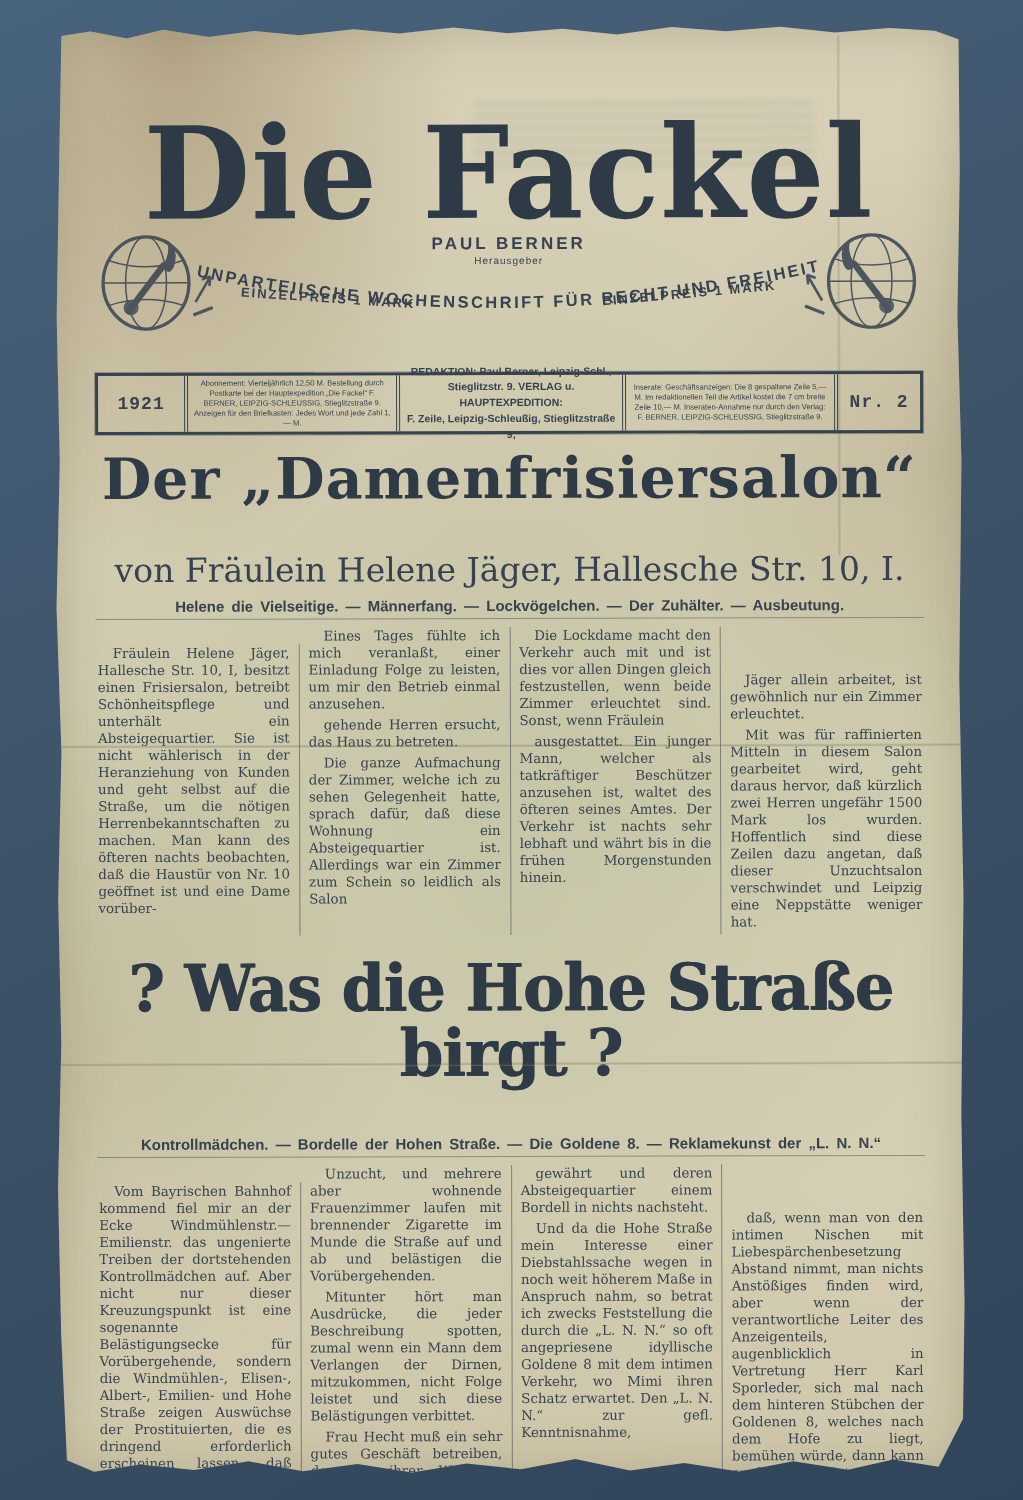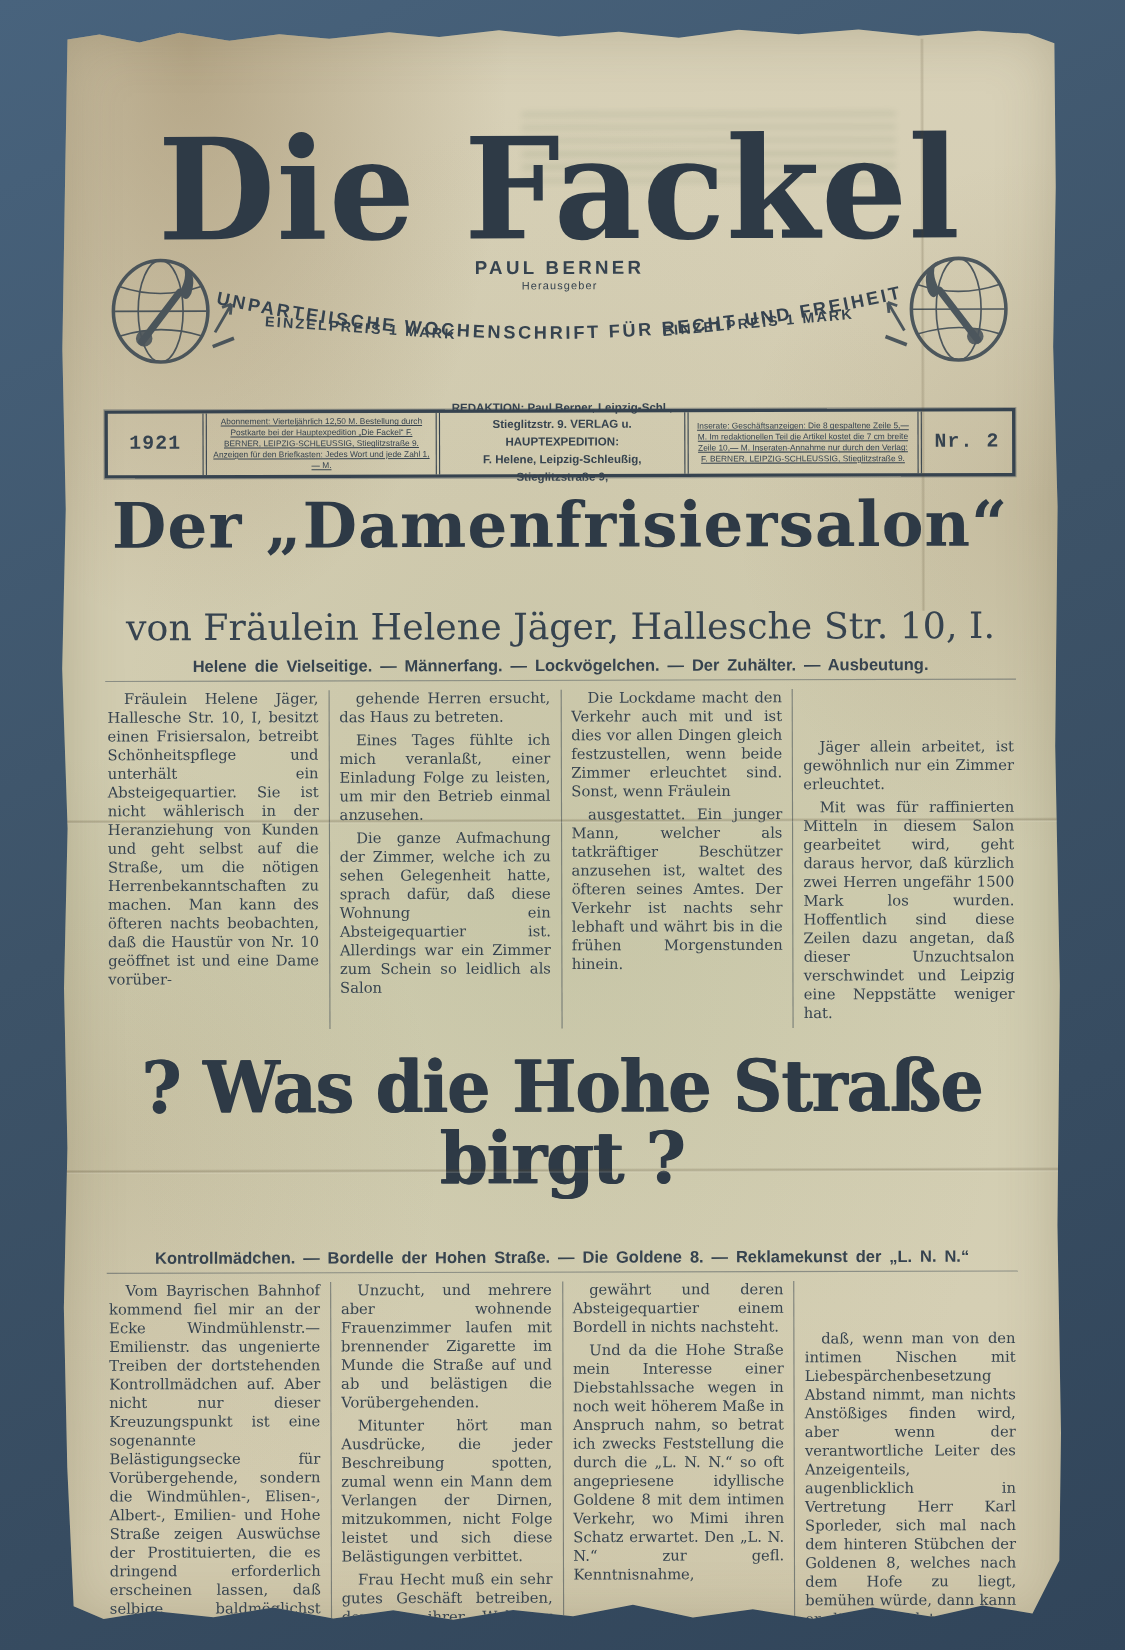--- a/index.html
+++ b/index.html
@@ -52,35 +52,35 @@
   .price{position:absolute;font-family:"Liberation Sans",sans-serif;font-weight:bold;font-size:13px;letter-spacing:2px;}
   .price.left{left:146px;top:62px;transform:rotate(4deg);}
   .price.right{right:146px;top:58px;transform:rotate(-5deg);}
 
   
   .infobar{margin-top:12px;border:3px solid var(--ink);display:flex;align-items:stretch;height:56px;
     box-shadow:0 0 0 1px rgba(54,67,79,0.35);}
   .ib-cell{display:flex;flex-direction:column;justify-content:center;text-align:center;padding:2px 5px;box-sizing:border-box;}
   .ib-cell + .ib-cell{border-left:4px double var(--ink);}
   .ib-year,.ib-issue{width:86px;font-weight:bold;font-size:18px;letter-spacing:1px;font-family:Liberation Mono, monospace;}
-  .ib-abo,.ib-ins{flex:1.05;font-family:"Liberation Sans",sans-serif;font-size:7.6px;line-height:1.3;text-decoration:underline;}
+  .ib-abo,.ib-ins{flex:1.05;font-family:"Liberation Sans",sans-serif;font-size:7.6px;line-height:1.3;}
   .ib-red{flex:1.12;font-family:"Liberation Sans",sans-serif;font-weight:bold;font-size:10.5px;line-height:1.5;}
 
   
   .headline{font-weight:bold;text-align:center;color:var(--ink-dark);}
   .h-a1{font-size:57px;margin-top:15px;letter-spacing:1px;line-height:1;}
   .deck{font-size:33px;text-align:center;margin-top:2px;line-height:1.05;}
   .kicker{font-family:"Liberation Sans",sans-serif;font-weight:bold;font-size:15px;text-align:center;
     margin-top:9px;padding-bottom:4px;border-bottom:1px solid rgba(54,67,79,0.45);word-spacing:3px;}
   .h-fraktur{font-size:62px;margin-top:24px;line-height:1;letter-spacing:-1px;
     text-shadow:1px 0 0 var(--ink-dark);transform:scaleY(1.05);}
   .cols{display:flex;margin-top:8px;}
   .body-col{flex:1;padding:0 9px;border-right:1px solid rgba(54,67,79,0.55);
     font-size:13.4px;line-height:1.27;text-align:justify;}
-  .body-col:first-child{padding-left:2px;}
+  .body-col:first-child{padding-left:2px;margin-top:17px;}
   .body-col:last-child{border-right:none;padding-right:2px;margin-top:45px;}
   .body-col p{margin:0 0 4px;text-indent:15px;}
   .cols-a1 .body-col{min-height:130px;}
   .cols-a2 .body-col{min-height:246px;}
 </style>
 </head>
 <body>
 
 <div class="paper">
   <div class="bleed"></div>
@@ -138,37 +138,37 @@
         <div class="price right">EINZELPREIS 1 MARK</div>
       </div>
     </header>
 
     <div class="infobar">
       <div class="ib-cell ib-year">1921</div>
       <div class="ib-cell ib-abo">Abonnement: Vierteljährlich 12,50 M. Bestellung durch Postkarte bei der Hauptexpedition „Die Fackel“ F. BERNER, LEIPZIG-SCHLEUSSIG, Stieglitzstraße 9. Anzeigen für den Briefkasten: Jedes Wort und jede Zahl 1,— M.</div>
       <div class="ib-cell ib-red">
         <div>REDAKTION: Paul Berner, Leipzig-Schl.,</div>
         <div>Stieglitzstr. 9.  VERLAG u. HAUPTEXPEDITION:</div>
-        <div>F. Helene, Leipzig-Schleußig, Stieglitzstraße 9,</div>
+        <div>F. Zeile, Leipzig-Schleußig, Stieglitzstraße 9,</div>
       </div>
       <div class="ib-cell ib-ins">Inserate: Geschäftsanzeigen: Die 8 gespaltene Zeile 5,— M. Im redaktionellen Teil die Artikel kostet die 7 cm breite Zeile 10,— M. Inseraten-Annahme nur durch den Verlag: F. BERNER, LEIPZIG-SCHLEUSSIG, Stieglitzstraße 9.</div>
       <div class="ib-cell ib-issue">Nr. 2</div>
     </div>
 
     <section>
       <h2 class="headline h-a1">Der „Damenfrisiersalon“</h2>
       <div class="deck">von Fräulein Helene Jäger, Hallesche Str. 10, I.</div>
       <div class="kicker">Helene die Vielseitige. — Männerfang. — Lockvögelchen. — Der Zuhälter. — Ausbeutung.</div>
       <div class="cols cols-a1">
           <div class="body-col">
             <p>Fräulein Helene Jäger, Hallesche Str. 10, I, besitzt einen Frisiersalon, betreibt Schönheitspflege und unterhält ein Absteigequartier. Sie ist nicht wählerisch in der Heranziehung von Kunden und geht selbst auf die Straße, um die nötigen Herrenbekanntschaften zu machen. Man kann des öfteren nachts beobachten, daß die Haustür von Nr. 10 geöffnet ist und eine Dame vorüber-</p>
           </div>
           <div class="body-col">
+            <p>Eines Tages fühlte ich mich veranlaßt, einer Einladung Folge zu leisten, um mir den Betrieb einmal anzusehen.</p>
             <p>gehende Herren ersucht, das Haus zu betreten.</p>
-            <p>Eines Tages fühlte ich mich veranlaßt, einer Einladung Folge zu leisten, um mir den Betrieb einmal anzusehen.</p>
             <p>Die ganze Aufmachung der Zimmer, welche ich zu sehen Gelegenheit hatte, sprach dafür, daß diese Wohnung ein Absteigequartier ist. Allerdings war ein Zimmer zum Schein so leidlich als Salon</p>
           </div>
           <div class="body-col">
             <p>Die Lockdame macht den Verkehr auch mit und ist dies vor allen Dingen gleich festzustellen, wenn beide Zimmer erleuchtet sind. Sonst, wenn Fräulein</p>
             <p>ausgestattet. Ein junger Mann, welcher als tatkräftiger Beschützer anzusehen ist, waltet des öfteren seines Amtes. Der Verkehr ist nachts sehr lebhaft und währt bis in die frühen Morgenstunden hinein.</p>
           </div>
           <div class="body-col">
             <p>Jäger allein arbeitet, ist gewöhnlich nur ein Zimmer erleuchtet.</p>
             <p>Mit was für raffinierten Mitteln in diesem Salon gearbeitet wird, geht daraus hervor, daß kürzlich zwei Herren ungefähr 1500 Mark los wurden. Hoffentlich sind diese Zeilen dazu angetan, daß dieser Unzuchtsalon verschwindet und Leipzig eine Neppstätte weniger hat.</p>
           </div>

